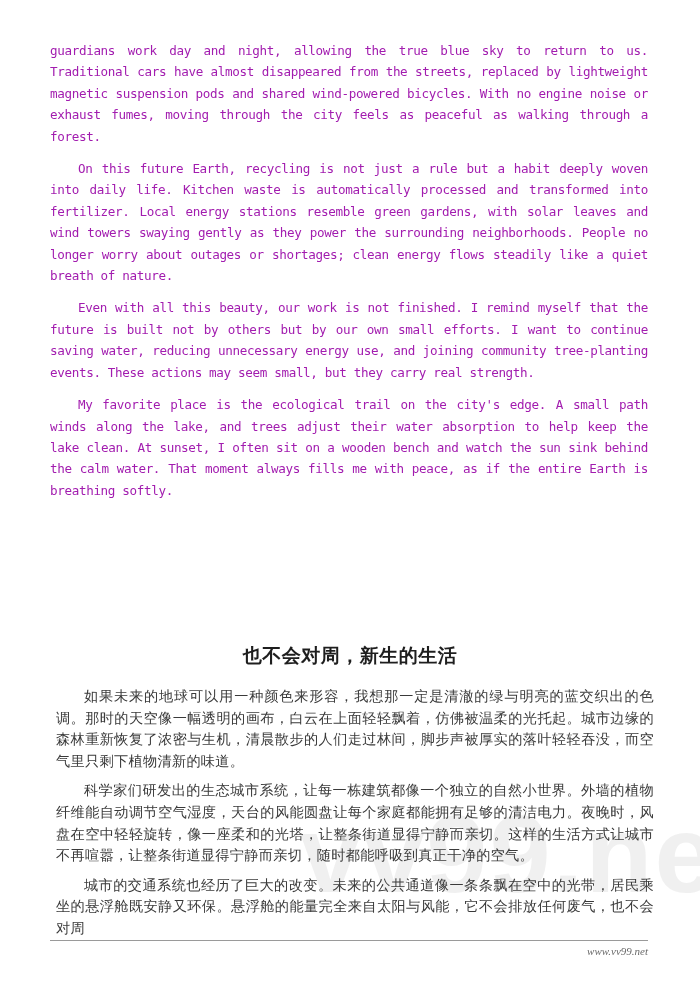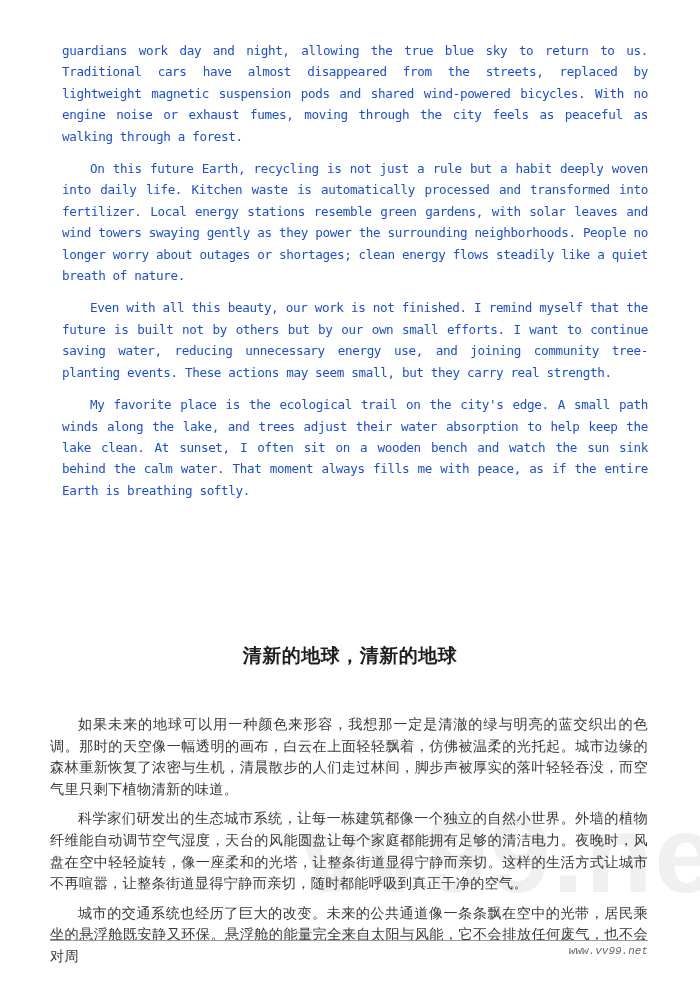--- a/index.html
+++ b/index.html
@@ -2,63 +2,63 @@
 <html><head>
 <meta charset="utf-8">
 <style>
   html, body { margin: 0; padding: 0; }
   body {
     width: 700px; height: 989px; background: #ffffff; position: relative; overflow: hidden;
     color: #3a3a3a;
   }
   .page { position: absolute; left: 50px; top: 40px; width: 598px; }
   .en p {
-    margin: 0 0 11px 12px;
+    margin: 0 0 11px 0;
     font-family: "DejaVu Sans Mono", "Liberation Mono", monospace;
     font-size: 12.6px; line-height: 21.4px; letter-spacing: -0.35px;
-    text-align: justify; color: #1d4ed8;
+    text-align: justify; color: #a21caf;
   }
   .en p.first { text-indent: 0; }
   .en p.ind { text-indent: 28px; }
   .title {
     position: absolute; left: 0; top: 643px; width: 700px; text-align: center;
     font-family: "DejaVu Sans", "Liberation Sans", sans-serif; font-weight: bold;
     font-size: 19px; color: #1e1e1e; letter-spacing: 0.5px;
   }
-  .zh { position: absolute; left: 50px; top: 686px; width: 598px; margin-top: 28px; }
+  .zh { position: absolute; left: 56px; top: 686px; width: 598px; }
   .zh p {
     margin: 0 0 8px 0;
     font-family: "DejaVu Serif", "Liberation Serif", serif;
     font-size: 14.2px; line-height: 21.6px; text-indent: 28px;
     text-align: justify; color: #3a3a3a; letter-spacing: 0.3px;
   }
   .rule { position: absolute; left: 50px; top: 940px; width: 598px; height: 1px; background: #9a9a9a; }
   .footer {
     position: absolute; right: 52px; top: 945px;
-    font-family: Liberation Mono, monospace; font-style: italic;
+    font-family: Liberation Serif, serif; font-style: italic;
     font-size: 11px; color: #6a6a6a;
   }
   .watermark {
     position: absolute; left: 300px; top: 790px;
     font-family: "Liberation Sans", "DejaVu Sans", sans-serif; font-weight: bold;
     font-size: 110px; color: rgba(200,200,200,0.28); letter-spacing: 2px;
     pointer-events: none;
   }
 </style>
 </head>
 <body>
 
 <div class="page en">
   <p class="first">guardians work day and night, allowing the true blue sky to return to us. Traditional cars have almost disappeared from the streets, replaced by lightweight magnetic suspension pods and shared wind-powered bicycles. With no engine noise or exhaust fumes, moving through the city feels as peaceful as walking through a forest.</p>
   <p class="ind">On this future Earth, recycling is not just a rule but a habit deeply woven into daily life. Kitchen waste is automatically processed and transformed into fertilizer. Local energy stations resemble green gardens, with solar leaves and wind towers swaying gently as they power the surrounding neighborhoods. People no longer worry about outages or shortages; clean energy flows steadily like a quiet breath of nature.</p>
   <p class="ind">Even with all this beauty, our work is not finished. I remind myself that the future is built not by others but by our own small efforts. I want to continue saving water, reducing unnecessary energy use, and joining community tree-planting events. These actions may seem small, but they carry real strength.</p>
   <p class="ind">My favorite place is the ecological trail on the city's edge. A small path winds along the lake, and trees adjust their water absorption to help keep the lake clean. At sunset, I often sit on a wooden bench and watch the sun sink behind the calm water. That moment always fills me with peace, as if the entire Earth is breathing softly.</p>
 </div>
 
-<div class="title">清新的地球，清新的地球</div>
+<div class="title">也不会对周，新生的生活</div>
 
 <div class="watermark">vv99.net</div>
 
 <div class="zh">
   <p>如果未来的地球可以用一种颜色来形容，我想那一定是清澈的绿与明亮的蓝交织出的色调。那时的天空像一幅透明的画布，白云在上面轻轻飘着，仿佛被温柔的光托起。城市边缘的森林重新恢复了浓密与生机，清晨散步的人们走过林间，脚步声被厚实的落叶轻轻吞没，而空气里只剩下植物清新的味道。</p>
   <p>科学家们研发出的生态城市系统，让每一栋建筑都像一个独立的自然小世界。外墙的植物纤维能自动调节空气湿度，天台的风能圆盘让每个家庭都能拥有足够的清洁电力。夜晚时，风盘在空中轻轻旋转，像一座柔和的光塔，让整条街道显得宁静而亲切。这样的生活方式让城市不再喧嚣，让整条街道显得宁静而亲切，随时都能呼吸到真正干净的空气。</p>
   <p>城市的交通系统也经历了巨大的改变。未来的公共通道像一条条飘在空中的光带，居民乘坐的悬浮舱既安静又环保。悬浮舱的能量完全来自太阳与风能，它不会排放任何废气，也不会对周</p>
 </div>
 
 <div class="rule"></div>

